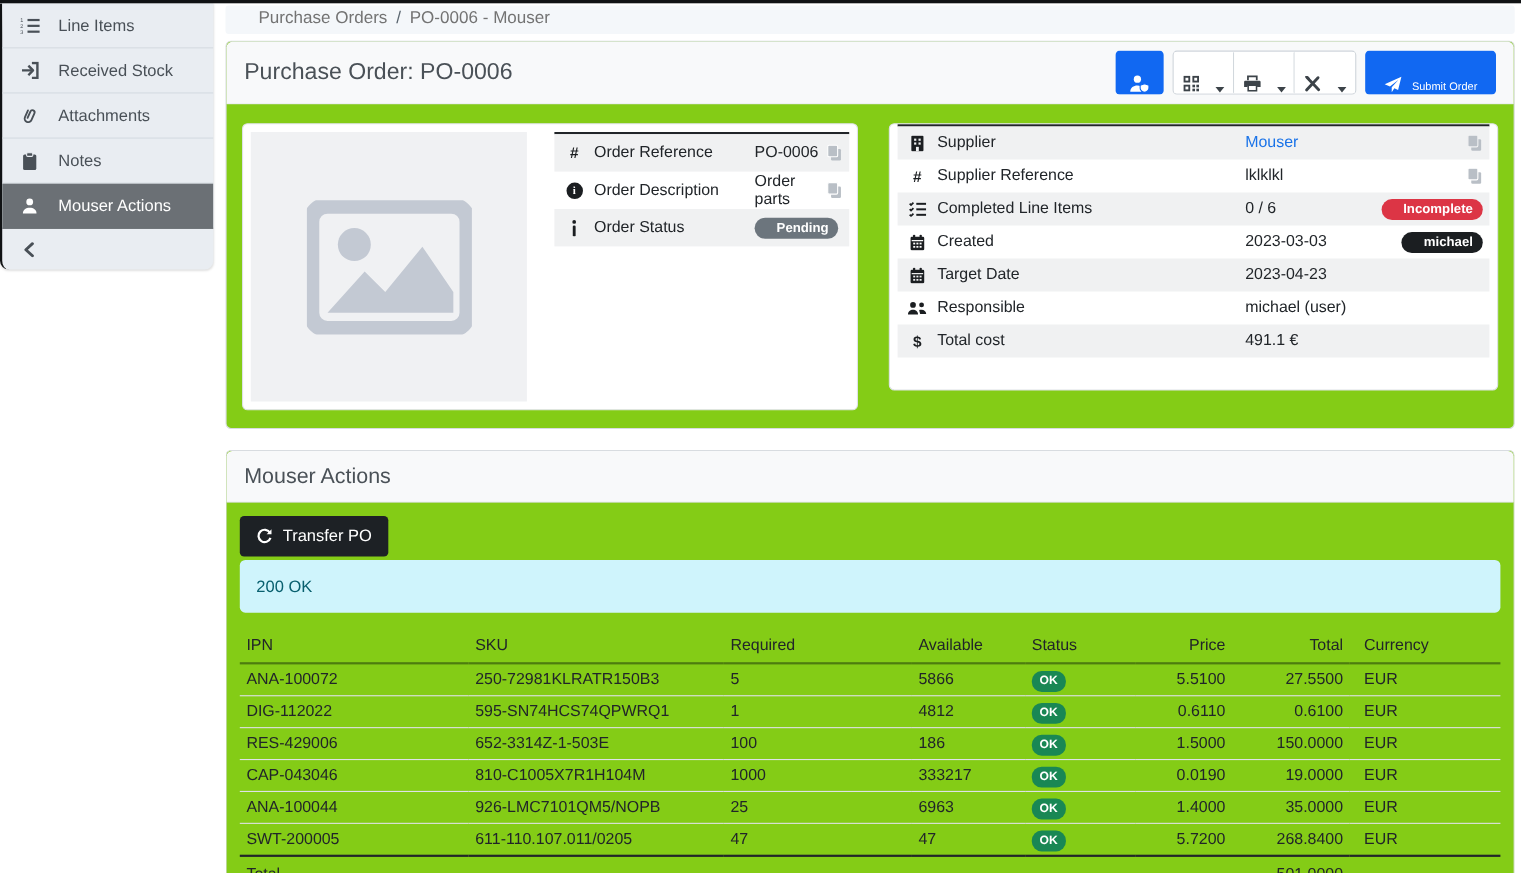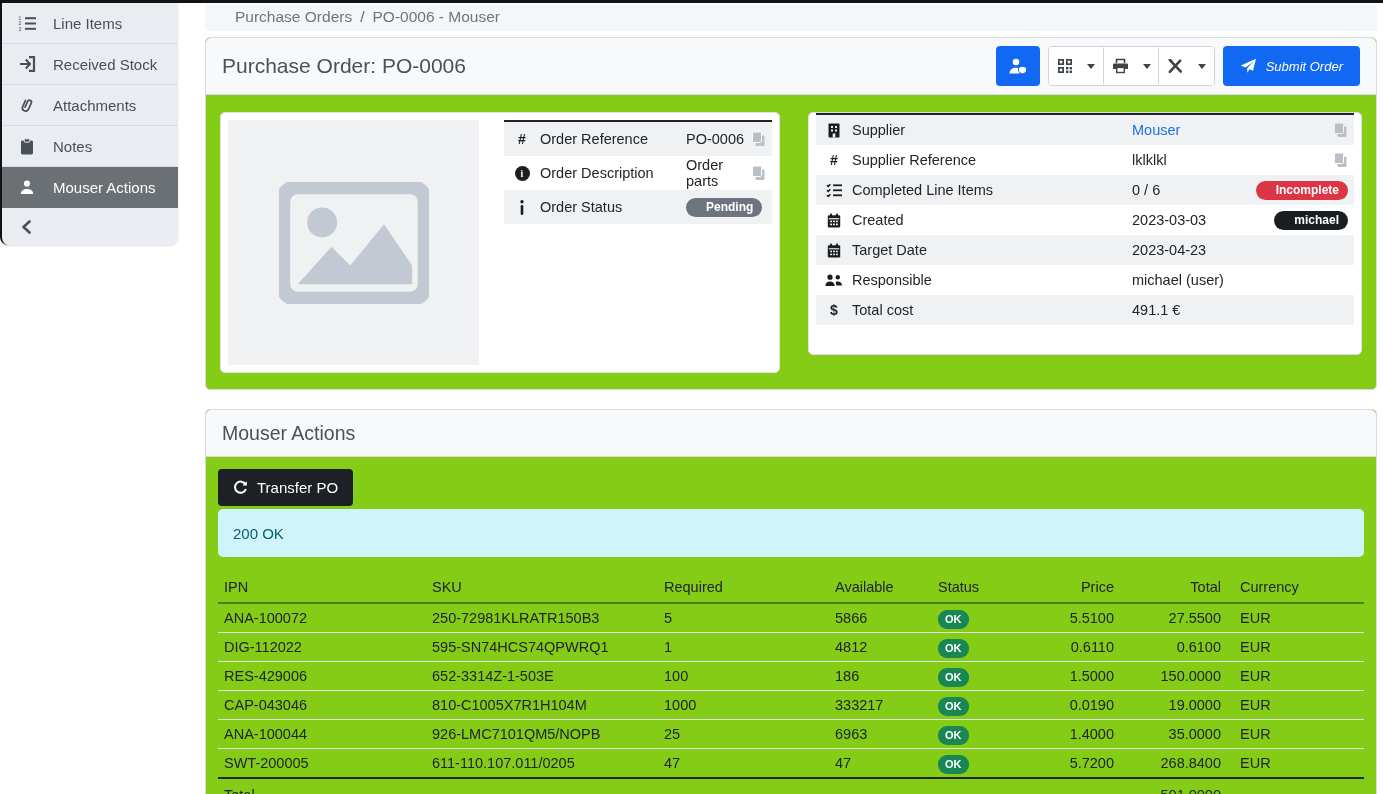--- a/index.html
+++ b/index.html
@@ -5,21 +5,21 @@
   * { margin:0; padding:0; box-sizing:border-box; }
   html,body { background:#fff; }
   .page {
     position:relative; width:1383px; height:794px; overflow:hidden;
     font-family:"Liberation Sans", sans-serif; color:#212529; background:#fff;
   }
   .top-strip { position:absolute; top:0; left:0; width:100%; height:3px; background:#101214; z-index:5; }
 
   
   .sidebar {
-    position:absolute; top:3px; left:0; width:178px; background:#e9edf2;
+    position:absolute; top:3px; left:0; width:194px; background:#e9edf2;
     border-left:2px solid #101214; border-radius:0 0 8px 8px; overflow:hidden;
     box-shadow:0 1px 2px rgba(0,0,0,.12);
   }
   .side-item {
     height:41px; display:flex; align-items:center; gap:15px; padding-left:14px;
     border-bottom:1px solid #d5dbe1; color:#495057; font-size:15px; cursor:pointer;
   }
   .side-item .ico { width:22px; display:flex; justify-content:center; align-items:center; }
   .side-item.active { background:#6b7075; color:#fff; border-bottom-color:#6b7075; }
   .side-collapse { height:37px; display:flex; align-items:center; padding-left:19px; color:#495057; cursor:pointer; }
@@ -35,22 +35,22 @@
 
   .panel { border:1px solid #d8dce0; border-radius:5px; background:#84cc16; margin-top:6px; }
   .panel-header {
     background:#f8f9fa; border-bottom:1px solid #d8dce0; border-radius:5px 5px 0 0;
     display:flex; align-items:center; justify-content:space-between; padding:8px 16px; min-height:47px;
   }
   .panel-title { font-size:21px; font-weight:500; color:#4a5157; }
 
   
   .toolbar { display:flex; align-items:center; }
-  .btn { display:inline-flex; align-items:center; justify-content:center; gap:9px;
-         border-radius:4px; font-size:13px; cursor:pointer; border:1px solid transparent;font-style:italic; }
+  .btn { display:inline-flex; align-items:flex-end; justify-content:center; gap:9px;
+         border-radius:4px; font-size:10px; cursor:pointer; border:1px solid transparent; }
   .btn-blue { background:#1168f2; color:#fff; }
   .btn-iconsq { width:44px; height:40px; }
   .btn-group-white { display:flex; border:1px solid #ced4da; border-radius:4px; overflow:hidden; margin-left:8px; background:#fff; height:40px; }
   .btn-white { background:#fff; color:#3c4349; width:55px; border-radius:0; border-right:1px solid #ced4da; }
   .btn-white:last-child { border-right:none; }
   .caret { width:0; height:0; border-left:4px solid transparent; border-right:4px solid transparent; border-top:5px solid #3c4349; margin-left:5px; }
   .btn-submit { margin-left:8px; height:40px; padding:0 16px; font-weight:400; }
 
   
   .pbody1 { display:flex; gap:28px; padding:17px 14px 16px 14px; }

